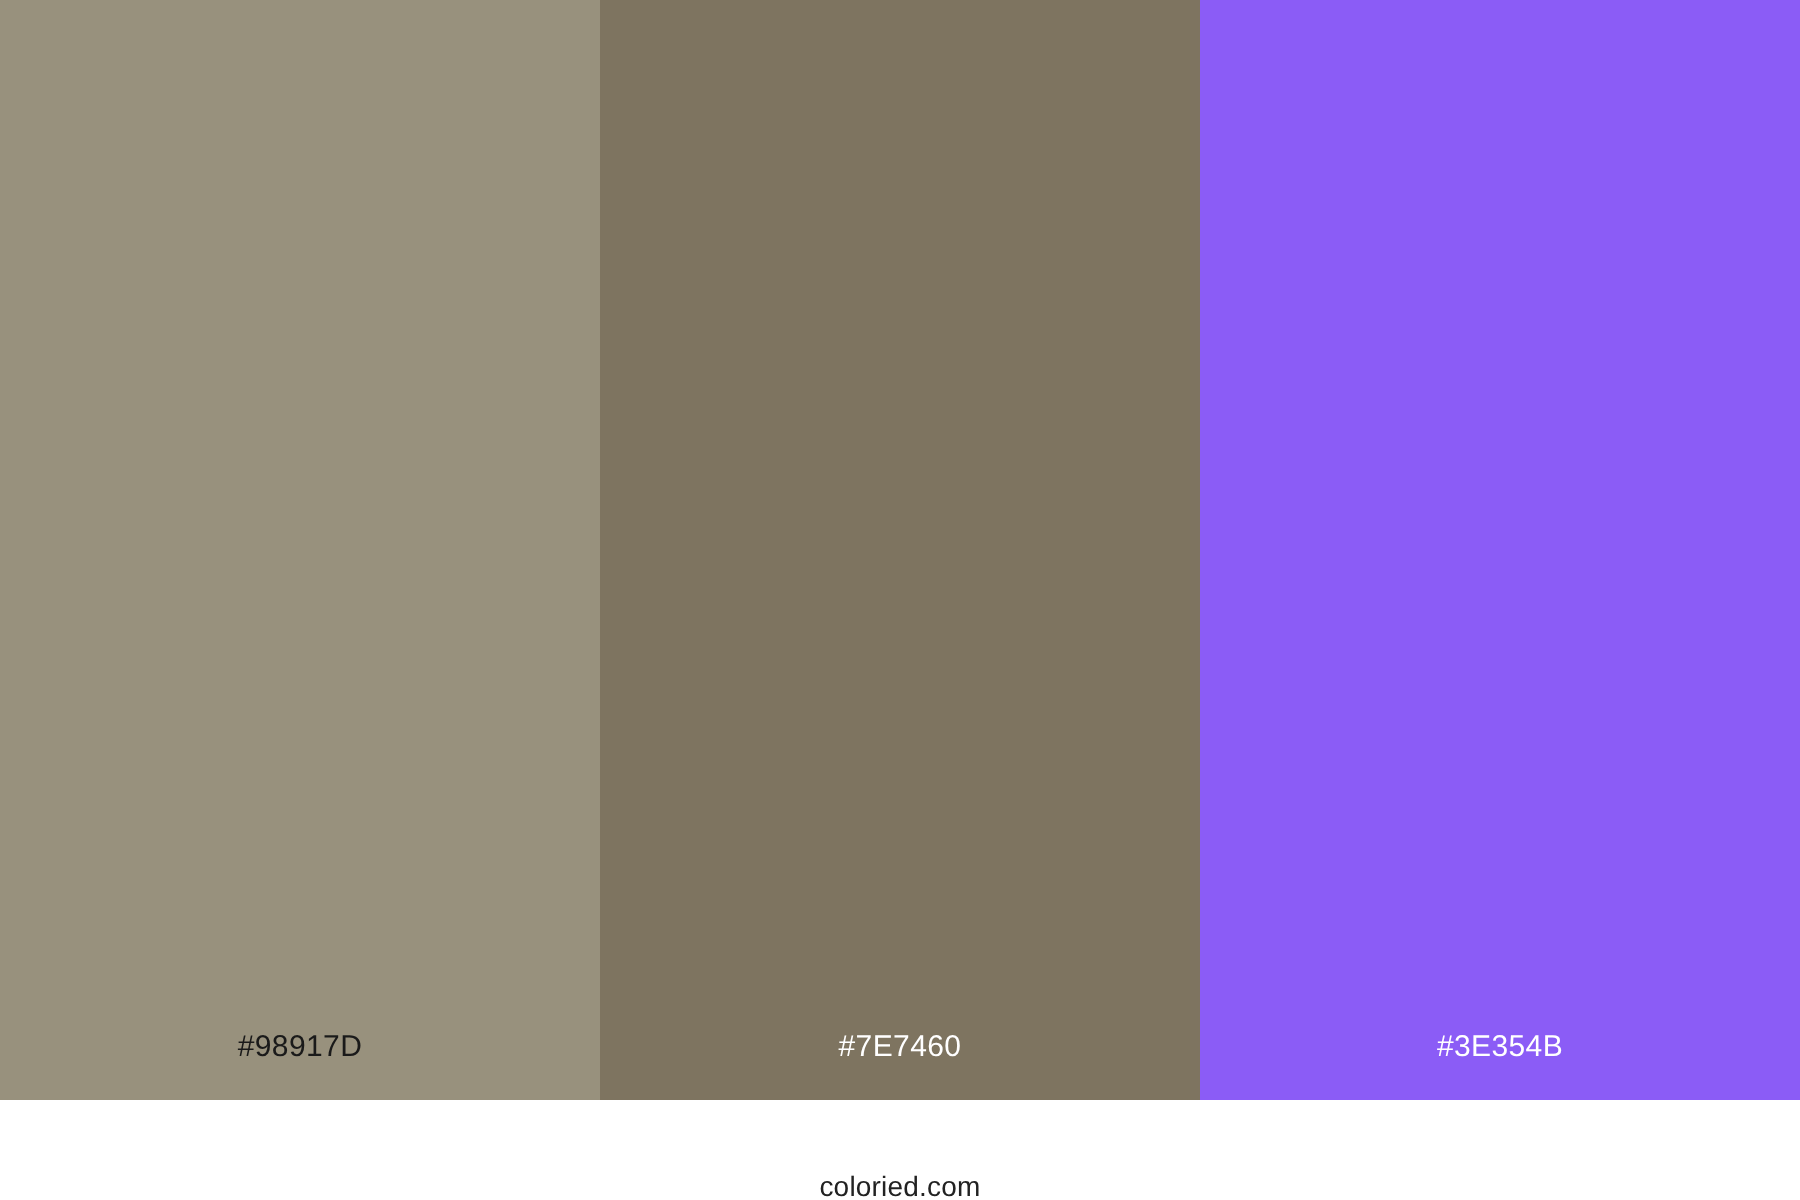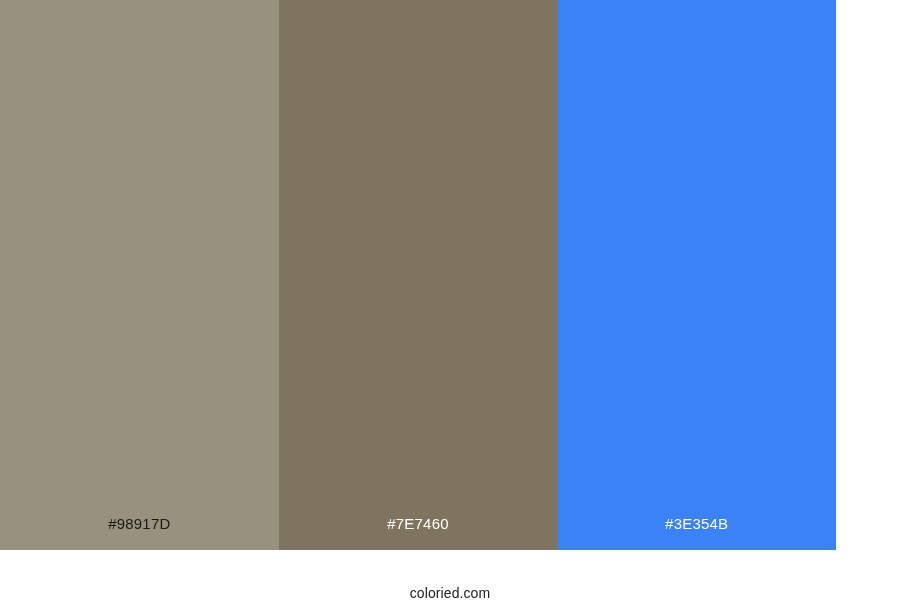--- a/index.html
+++ b/index.html
@@ -19,21 +19,21 @@
     width: 900px;
     height: 600px;
     display: flex;
     flex-direction: column;
     background: #ffffff;
   }
 
   #swatch-strip {
     display: flex;
     flex-direction: row;
-    width: 836px;
+    width: 900px;
     height: 550px;
   }
 
   .swatch {
     flex: 1 1 180px;
     height: 550px;
     position: relative;
     display: flex;
     align-items: flex-end;
     justify-content: center;
@@ -89,21 +89,21 @@
 
     <div class="swatch" style="background-color: rgb(152, 145, 125);">
       <span class="swatch-label on-light">#98917D</span>
     </div>
 
     <div class="swatch" style="background-color: rgb(126, 116, 96);">
       <span class="swatch-label on-dark">#7E7460</span>
     </div>
 
 
-    <div class="swatch" style="background-color: #3b82f6;">
+    <div class="swatch" style="background-color: #8b5cf6;">
       <span class="swatch-label on-dark">#3E354B</span>
     </div>
 
 
   </div>
 
   <div id="footer">
     <span id="footer-text">coloried.com</span>
   </div>
 

